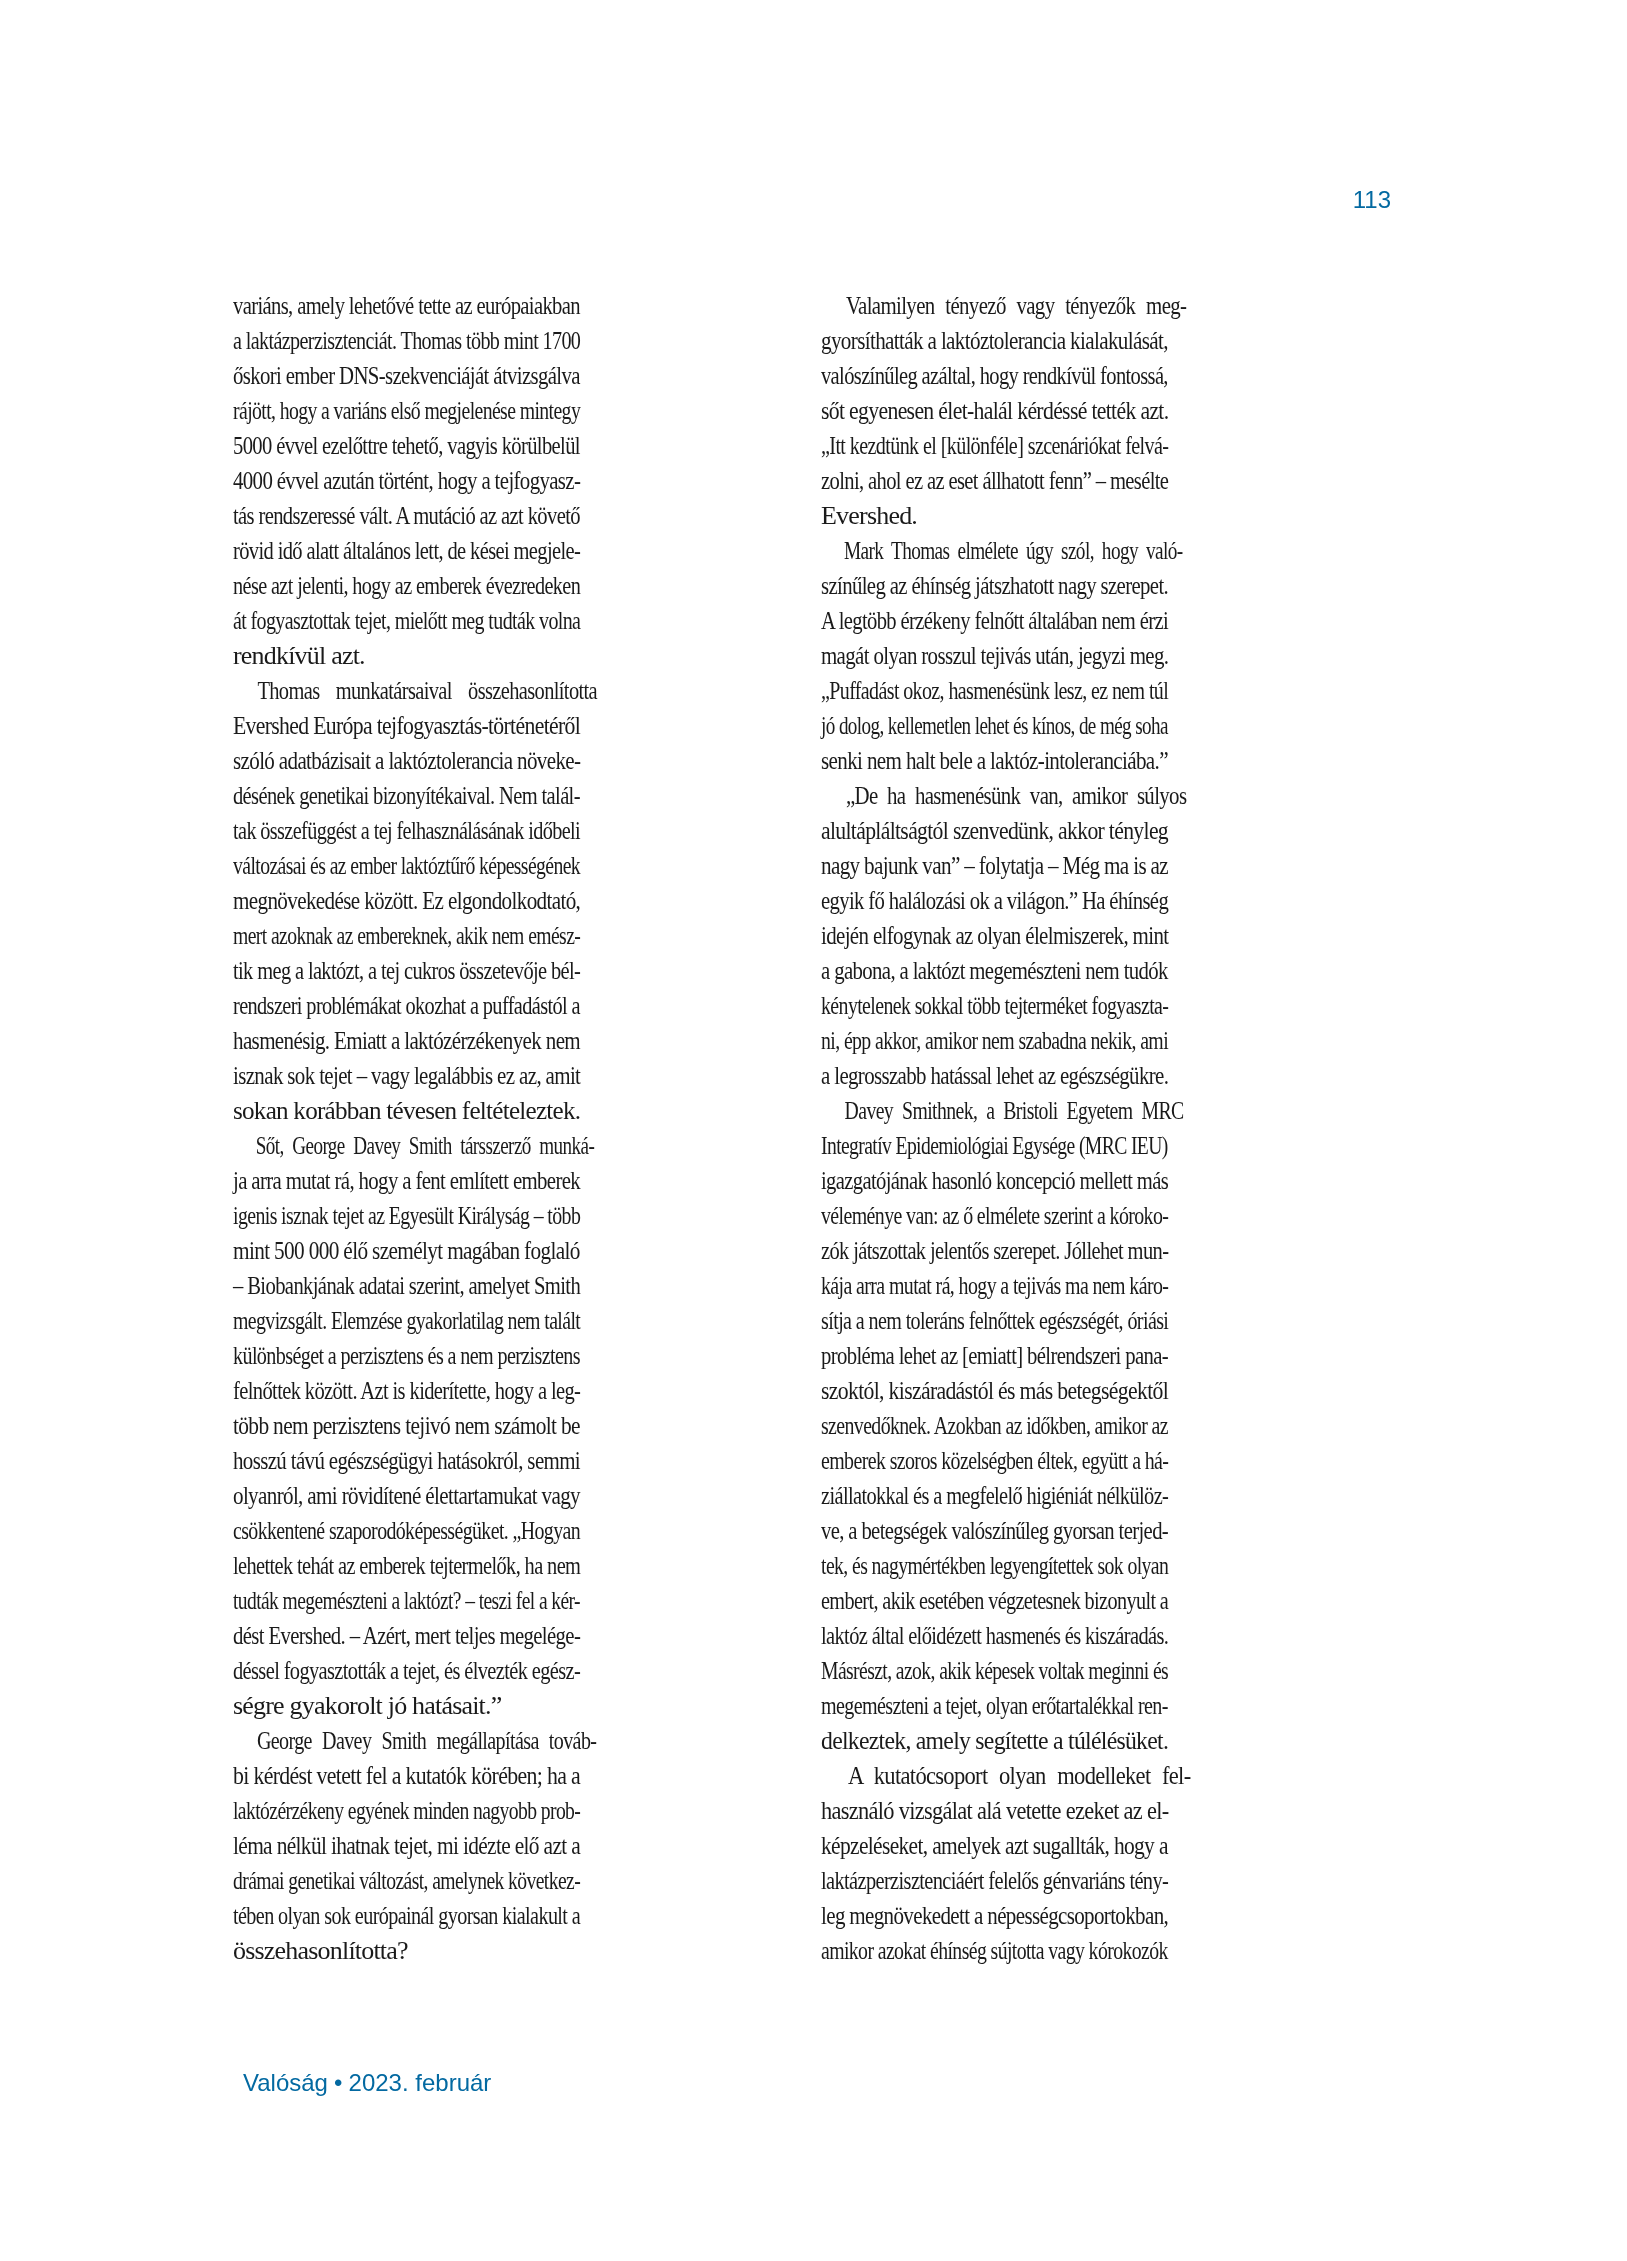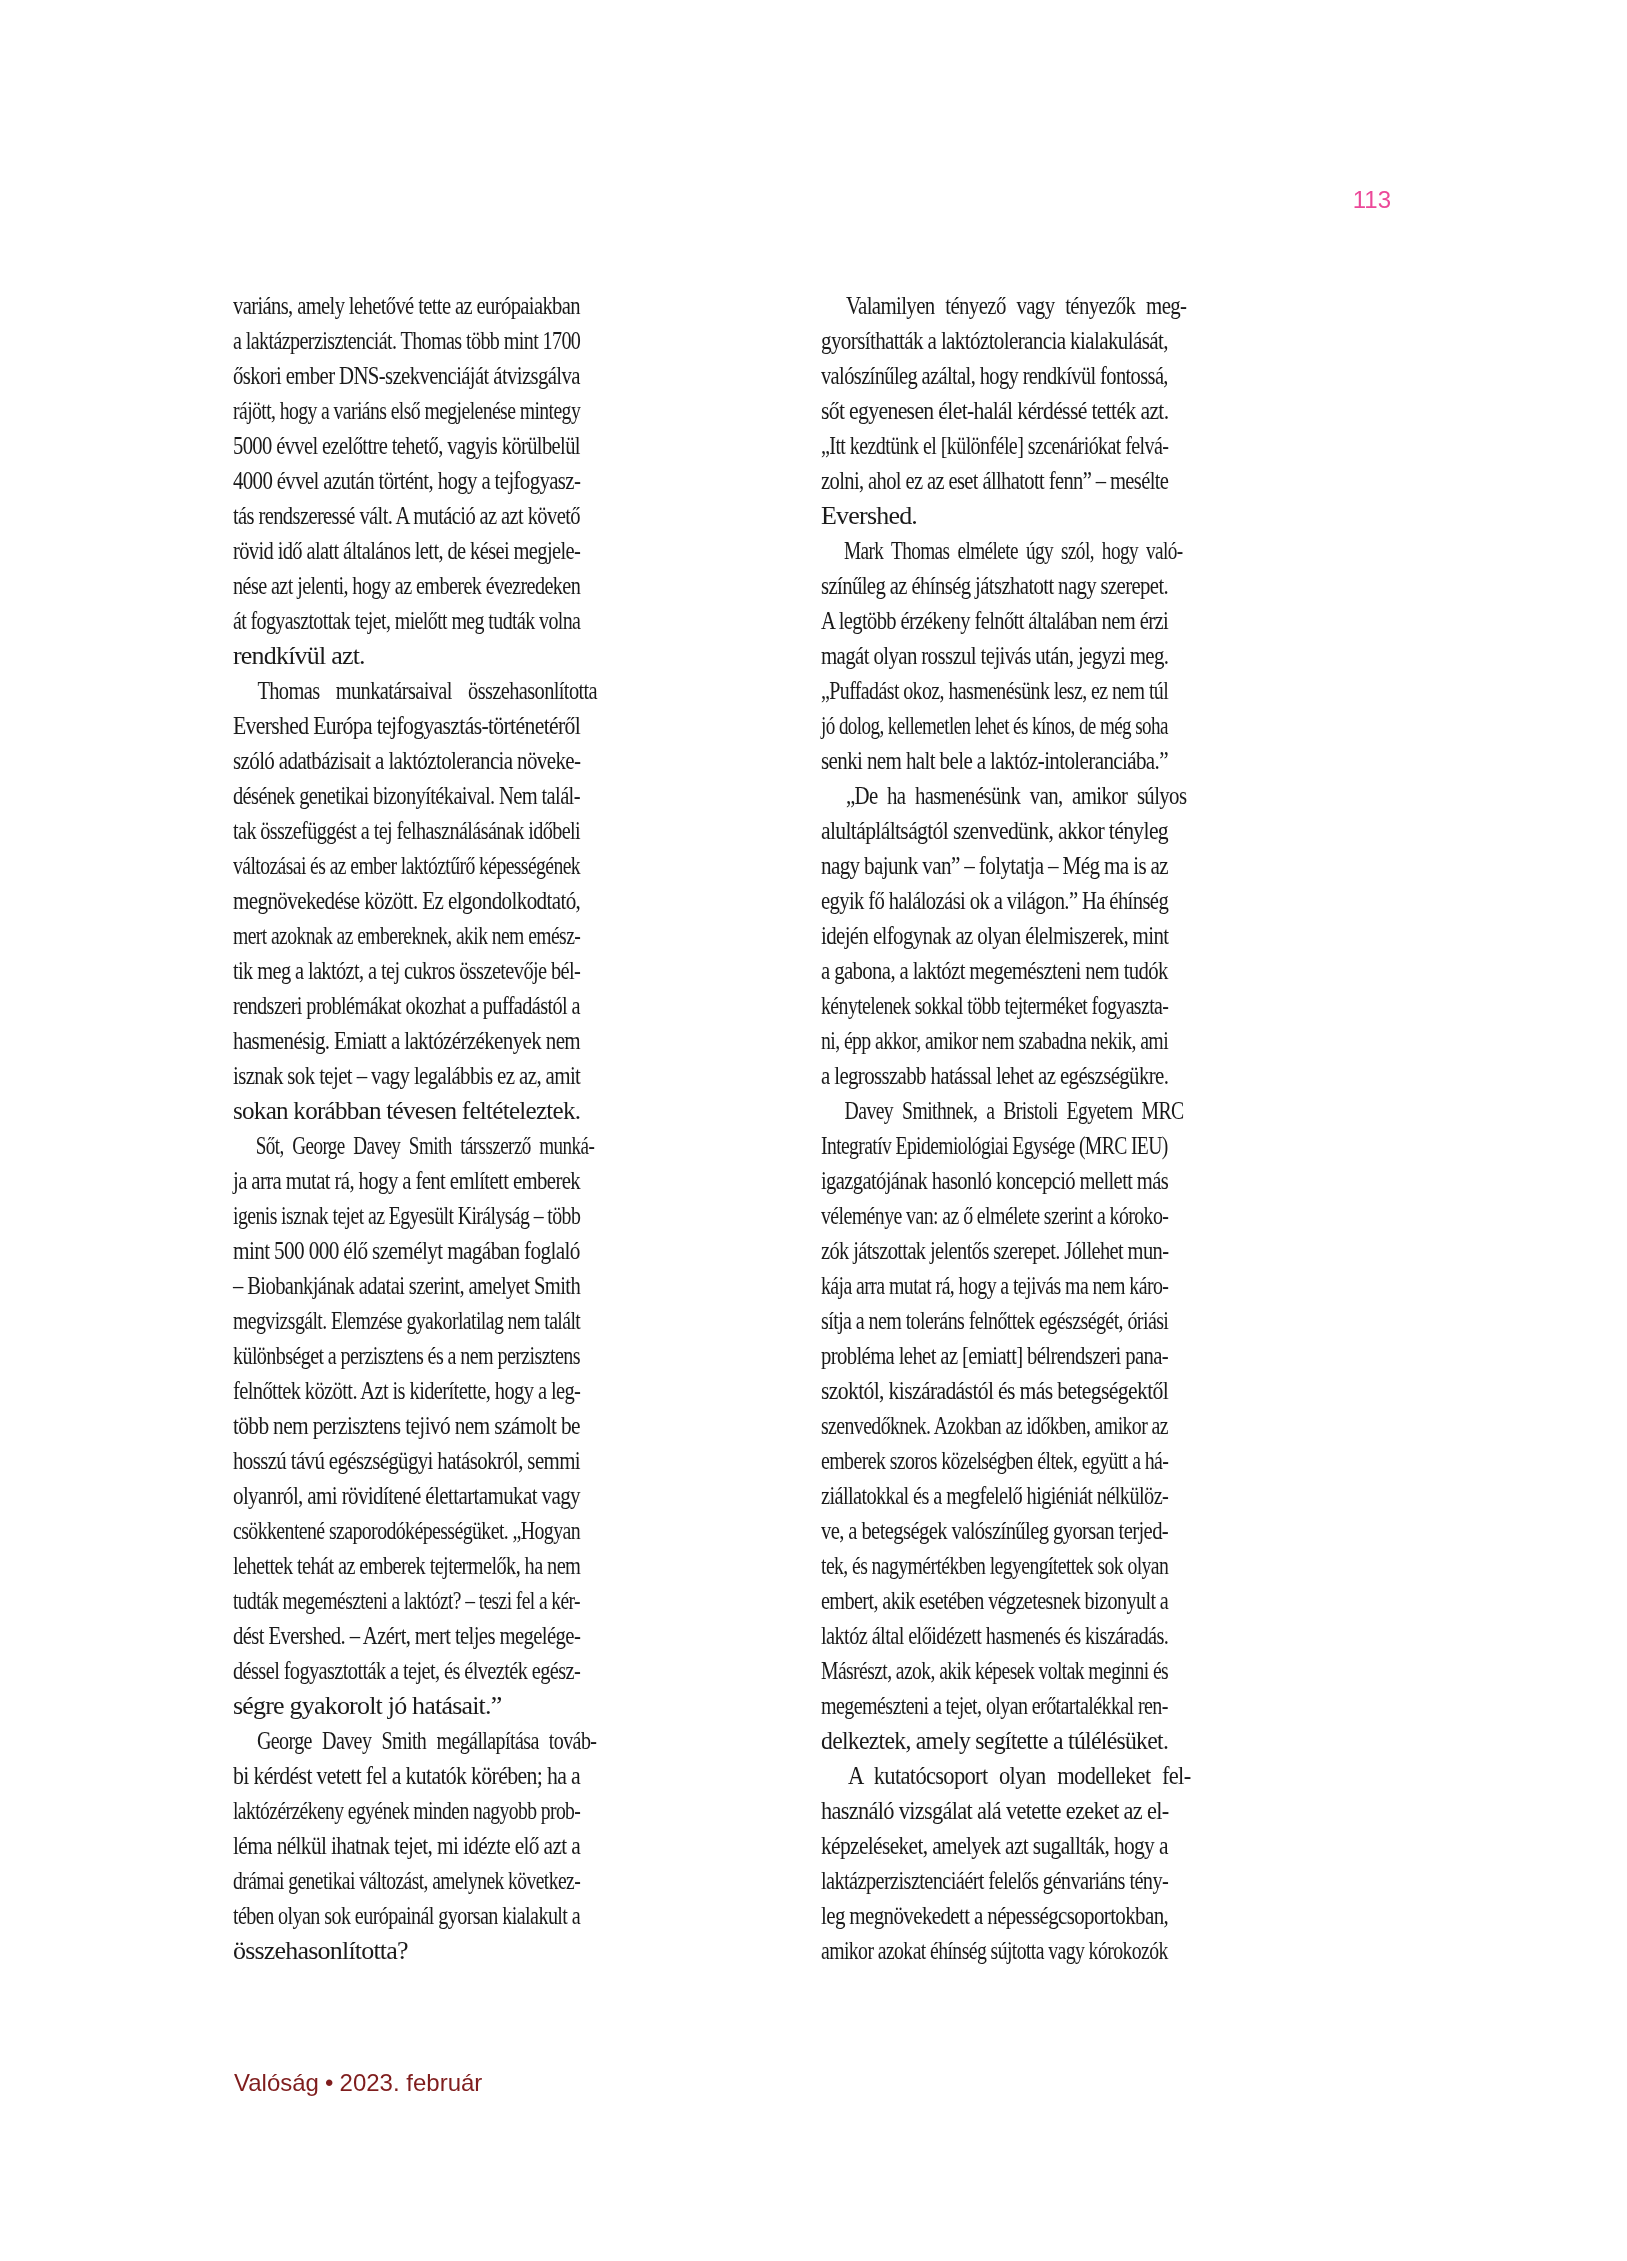--- a/index.html
+++ b/index.html
@@ -15,21 +15,21 @@
       color: #1a1a1a;
     }
     .page-number {
       position: absolute;
       top: 186px;
       left: 1330px;
       width: 61px;
       text-align: right;
       font-family: "Liberation Sans", sans-serif;
       font-size: 24px;
-      color: #ec4899;
+      color: #0369a1;
     }
     .column {
       position: absolute;
       top: 288px;
       width: 346px;
       transform-origin: 0 0;
       transform: scale(1.0);
     }
     .col-left { left: 233px; }
     .col-right { left: 821px; }
@@ -52,24 +52,24 @@
       word-spacing: 0px;
     }
     .line.last {
       text-align: left;
       text-align-last: left;
     }
     .line.indent { padding-left: 31px; }
     .footer {
       position: absolute;
       top: 2069px;
-      left: 234px;
+      left: 243px;
       font-family: "Liberation Sans", sans-serif;
       font-size: 24px;
-      color: #7f1d1d;
+      color: #0369a1;
     }
     .footer .sep { padding: 0 6.1px; }
   </style>
 </head>
 <body>
 
 <div>
   <div class="page-number">113</div>
 
   <div class="column col-left">

